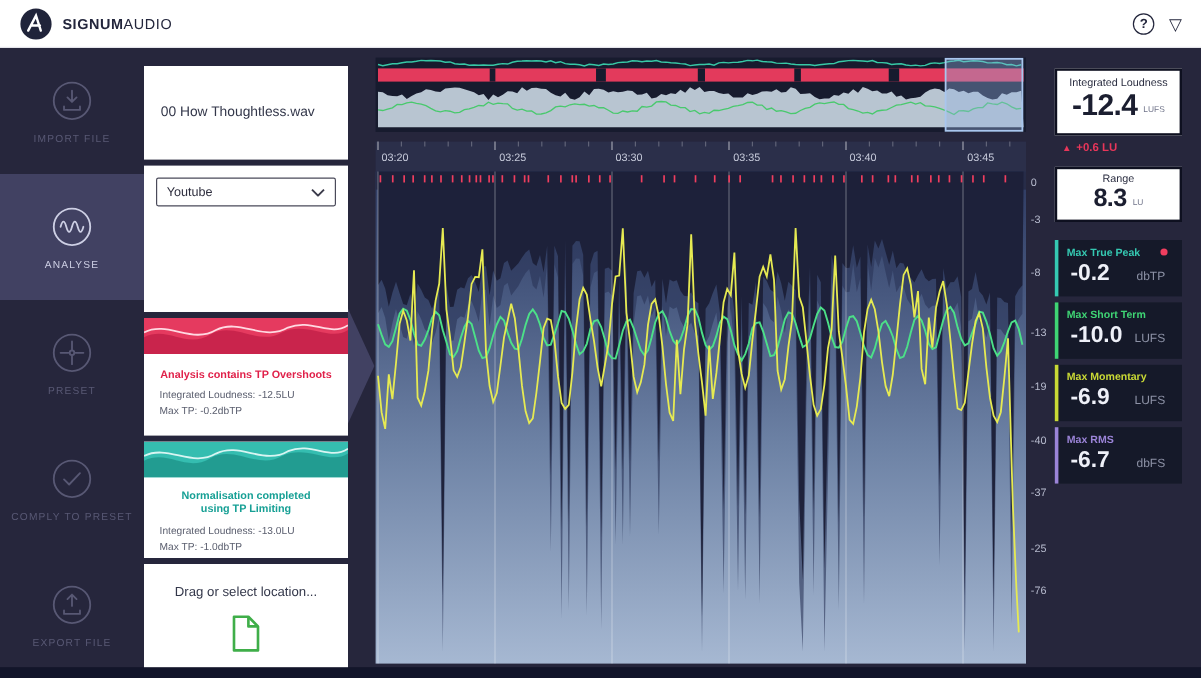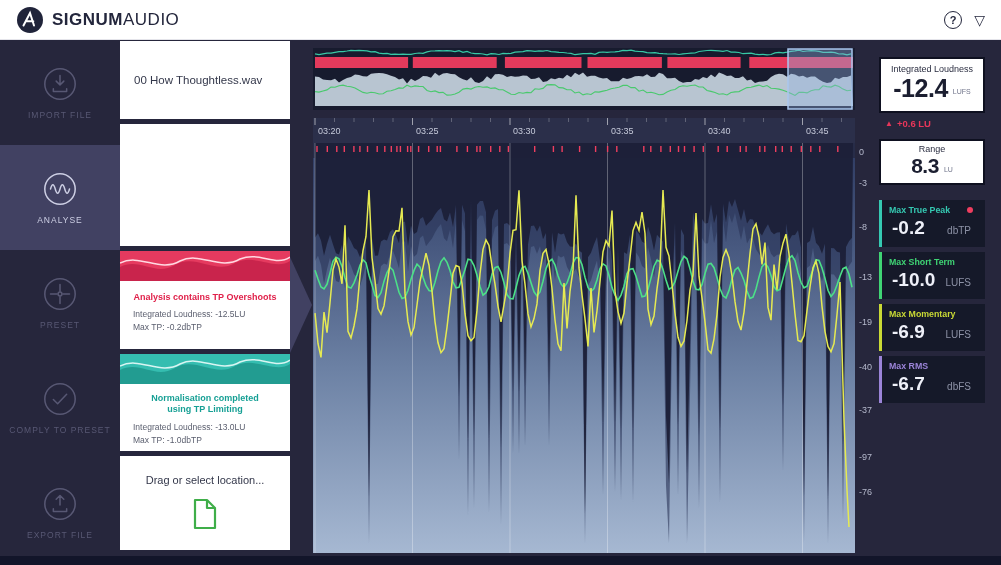--- a/index.html
+++ b/index.html
@@ -2,36 +2,36 @@
 <html><head>
 <meta charset="utf-8">
 <style>
   *{box-sizing:border-box;margin:0;padding:0}
   body{font-family:"Liberation Sans",sans-serif;background:#0d0f1c}
   .app{position:relative;width:1001px;height:565px;background:#26263c;overflow:hidden}
 
   
   .topbar{position:absolute;left:0;top:0;width:1001px;height:40px;background:#fff;display:flex;align-items:center;padding:0 16px;z-index:6;border-bottom:1px solid #e4e4ea}
   .brand{display:flex;align-items:center;gap:8px}
-  .brand-text{font-size:17px;letter-spacing:.5px;color:#23263c}
+  .brand-text{font-size:12px;letter-spacing:.5px;color:#23263c}
   .brand-text .b{font-weight:bold}
   .brand-text .l{font-weight:normal}
   .topbar-right{margin-left:auto;display:flex;align-items:center;gap:12px}
   .help-circle{width:18px;height:18px;border:1.7px solid #23263c;border-radius:50%;display:flex;align-items:center;justify-content:center;font-size:11px;font-weight:bold;color:#23263c;cursor:pointer}
   .dd-tri{font-size:14px;color:#23263c;cursor:pointer;line-height:1}
 
   
   .sidebar{position:absolute;left:0;top:40px;width:120px;height:525px;background:#26263c}
   .side-item{height:105px;display:flex;flex-direction:column;align-items:center;justify-content:center;color:#585874;cursor:pointer}
   .side-item.active{background:#414162;color:#cdcfe4}
   .side-item svg{stroke:currentColor;fill:none;stroke-width:1.6;stroke-linecap:round;stroke-linejoin:round}
   .side-label{margin-top:7px;font-size:8.5px;letter-spacing:1px;white-space:nowrap}
 
   
-  .cards-col{position:absolute;left:120px;top:40px;width:170px;height:525px;padding-top:1px}
+  .cards-col{position:absolute;left:120px;top:40px;width:170px;height:525px;padding-top:15px}
   .card{background:#fff;margin-bottom:5px;overflow:hidden;position:relative}
   .card-file{height:78px;display:flex;align-items:center;padding-left:14px;font-size:11.5px;color:#33374a}
   .card-preset{height:122px;padding:10px}
   .selectbox{height:24px;border:1px solid #4a4a5a;border-radius:2px;display:flex;align-items:center;justify-content:space-between;padding:0 8px;cursor:pointer}
   .selectbox .sel-label{font-size:10.5px;color:#2e2e3e}
   .preset-details{margin:9px 0 0 3px}
   .preset-details div{font-size:8.5px;color:#5a5e6e;line-height:14px}
   .card-analyse{height:98px}
   .card-comply{height:97px}
   .res-title-red{font-size:9px;font-weight:bold;color:#e0214a;text-align:center;margin-top:7px}
@@ -127,20 +127,26 @@
       <span class="side-label">EXPORT FILE</span>
     </div>
   </nav>
 
   <div class="cards-col">
     <div class="card card-file">
       <span>00 How Thoughtless.wav</span>
     </div>
 
     <div class="card card-preset">
+      <div class="selectbox">
+        <span class="sel-label">Youtube</span>
+        <svg width="12" height="7" viewBox="0 0 12 7">
+          <path d="M1 1 L6 6 L11 1" stroke="#3a3a4a" stroke-width="1.6" fill="none"></path>
+        </svg>
+      </div>
     </div>
 
     <div class="card card-analyse">
       <svg width="170" height="30" viewBox="0 0 170 30">
         <rect width="170" height="30" fill="#e53a5f"></rect>
         <path d="M0,30 L0,16 C20,6 35,26 55,14 C75,2 95,24 115,12 C135,2 155,20 170,10 L170,30 Z" fill="#c21f47" opacity="0.8"></path>
         <path d="M0,12 C20,2 40,22 60,10 C80,0 100,20 120,8 C140,0 155,16 170,6" stroke="#ffd9e2" fill="none" stroke-width="1.5"></path>
       </svg>
       <div class="res-title-red">Analysis contains TP Overshoots</div>
       <div class="res-details">
@@ -299,21 +305,21 @@
     <span class="tlabel" style="left:418px">03:40</span>
     <span class="tlabel" style="left:516px">03:45</span>
 
     <span class="dlabel" style="top:107px">0</span>
     <span class="dlabel" style="top:138px">-3</span>
     <span class="dlabel" style="top:182px">-8</span>
     <span class="dlabel" style="top:232px">-13</span>
     <span class="dlabel" style="top:277px">-19</span>
     <span class="dlabel" style="top:322px">-40</span>
     <span class="dlabel" style="top:365px">-37</span>
-    <span class="dlabel" style="top:412px">-97</span>
+    <span class="dlabel" style="top:412px">-25</span>
     <span class="dlabel" style="top:447px">-76</span>
   </div>
 
   <aside class="rightpanel">
     <div class="mcard light" style="top:17px;height:56px">
       <div class="ltitle">Integrated Loudness</div>
       <div class="lval-row">
         <span class="lval">-12.4</span>
         <span class="lunit">LUFS</span>
       </div>

